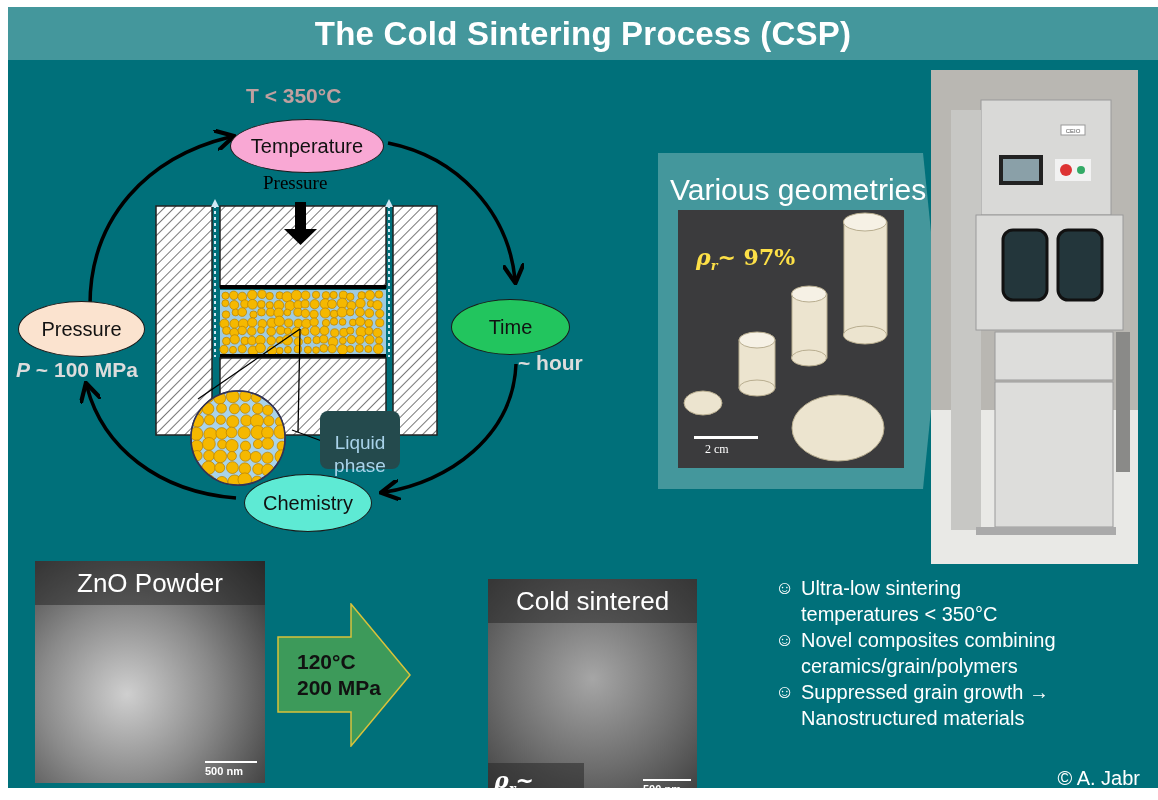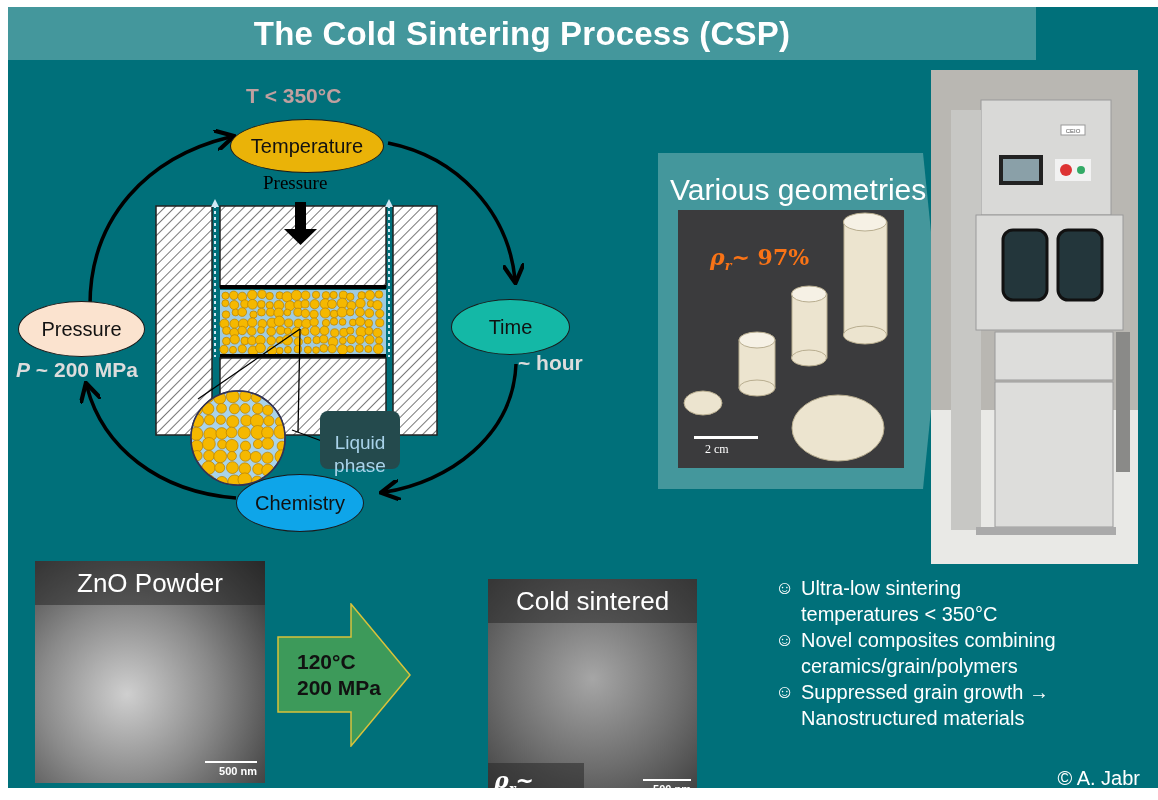--- a/index.html
+++ b/index.html
@@ -1,25 +1,25 @@
 <!DOCTYPE html>
 <html><head>
 <meta charset="utf-8">
 <style>
   html,body{margin:0;padding:0;background:#ffffff;}
   body{width:1158px;height:800px;position:relative;overflow:hidden;font-family:"Liberation Sans",sans-serif;}
   .slide{position:absolute;left:8px;top:7px;width:1150px;height:781px;background:#00707a;overflow:hidden;}
-  .title-bar{position:absolute;left:0;top:0;width:1028px;height:53px;background:#44979c;display:flex;align-items:center;justify-content:center;}
+  .title-bar{position:absolute;left:0;top:0;width:1150px;height:53px;background:#44979c;display:flex;align-items:center;justify-content:center;}
   .title-bar span{color:#fff;font-weight:bold;font-size:33px;letter-spacing:0.2px;}
   .abs{position:absolute;}
   .cycle-label{position:absolute;font-weight:bold;font-size:21px;}
   .ellipse{position:absolute;border:1.5px solid #1a1a1a;border-radius:50%;display:flex;align-items:center;justify-content:center;color:#111;font-size:20px;}
   .photo{position:absolute;overflow:hidden;}
   .sem-label{position:absolute;left:0;right:0;top:0;height:44px;background:rgba(40,40,40,0.55);color:#fff;font-size:26px;display:flex;align-items:center;justify-content:center;}
-  .scalebar{position:absolute;color:#fff;font-weight:bold;font-size:11px;text-align:right;}
+  .scalebar{position:absolute;color:#fff;font-weight:bold;font-size:11px;}
   .scalebar .line{height:2px;background:#fff;margin-bottom:2px;}
   .bullets{position:absolute;left:767px;top:568px;color:#fff;font-size:20px;line-height:26px;}
   .bullet{display:flex;}
   .bullet .smiley{width:26px;flex:none;font-size:19px;}
   .copyright{position:absolute;right:18px;top:753px;color:#fff;font-size:20px;margin-top:7px;}
   .rho{font-family:"DejaVu Serif",serif;font-weight:bold;font-style:italic;}
 </style>
 </head>
 <body>
 
@@ -259,50 +259,50 @@
           <circle cx="249.1648019547325" cy="474.45694444444445" r="5.439393004115226" fill="#f5b800" stroke="#b77f00" stroke-width="0.7"></circle>
           <circle cx="261.75187757201644" cy="474.8472608024691" r="5.705349794238683" fill="#f5b800" stroke="#b77f00" stroke-width="0.7"></circle>
           <circle cx="272.83200874485595" cy="475.147299382716" r="6.23241769547325" fill="#f5b800" stroke="#b77f00" stroke-width="0.7"></circle>
         </g>
       <circle cx="230" cy="431" r="47" fill="none" stroke="#335" stroke-width="1.5"></circle>
       <line x1="330" y1="440" x2="284" y2="423" stroke="#000" stroke-width="1.3"></line>
     </g>
   </svg>
 
   <div class="cycle-label" style="left:238px;top:77px;color:#c0a0a0;">T &lt; 350°C</div>
-  <div class="ellipse" style="left:222px;top:112px;width:152px;height:52px;background:#eab308;">
+  <div class="ellipse" style="left:222px;top:112px;width:152px;height:52px;background:#f9a8d4;">
       <span>Temperature</span>
     </div>
   <div class="abs" style="left:255px;top:165px;font-family:'Liberation Serif',serif;font-size:19px;color:#000;">Pressure</div>
 
   <div class="ellipse" style="left:10px;top:294px;width:125px;height:54px;background:#fbe3cf;">
       <span>Pressure</span>
     </div>
-  <div class="cycle-label" style="left:8px;top:351px;color:#dcdcdc;"><i>P</i><span> ~ 200 MPa</span></div>
-
-  <div class="ellipse" style="left:443px;top:292px;width:117px;height:54px;background:#14b8a6;">
+  <div class="cycle-label" style="left:8px;top:351px;color:#dcdcdc;"><i>P</i><span> ~ 100 MPa</span></div>
+
+  <div class="ellipse" style="left:443px;top:292px;width:117px;height:54px;background:#22c55e;">
       <span>Time</span>
     </div>
   <div class="cycle-label" style="left:510px;top:344px;color:#dcdcdc;">~ hour</div>
 
-  <div class="ellipse" style="left:228px;top:467px;width:126px;height:56px;background:#0ea5e9;">
+  <div class="ellipse" style="left:236px;top:467px;width:126px;height:56px;background:#5eead4;">
       <span>Chemistry</span>
     </div>
 
   <div class="abs" style="left:312px;top:404px;width:80px;height:58px;background:#244a4d;border-radius:8px;color:#a9d3ea;font-size:19px;line-height:23px;text-align:center;padding-top:20px;box-sizing:border-box;">
     <div>Liquid</div>
     <div>phase</div>
   </div>
 
   <svg class="abs" style="left:650px;top:146px" width="285" height="340">
     <path d="M0,0 L265,0 L282,168 L265,336 L0,336 Z" fill="#44979c"></path>
   </svg>
   <div class="abs" style="left:662px;top:166px;color:#fff;font-size:30px;">Various geometries</div>
   <div class="photo" style="left:670px;top:203px;width:226px;height:258px;background:#3b3b3d;">
-    <div class="abs" style="left:32px;top:34px;color:#f97316;font-size:22px;"><span class="rho">ρ</span><sub class="rho" style="font-size:13px">r</sub><span class="rho" style="font-style:normal">~ 97%</span></div>
+    <div class="abs" style="left:18px;top:34px;color:#fde047;font-size:22px;"><span class="rho">ρ</span><sub class="rho" style="font-size:13px">r</sub><span class="rho" style="font-style:normal">~ 97%</span></div>
     <svg class="abs" style="left:0;top:0" width="226" height="258">
       <g fill="#ece4cf" stroke="#b8ad8f" stroke-width="1">
         <rect x="166" y="12" width="43" height="113"></rect>
           <ellipse cx="187" cy="12" rx="21.5" ry="9" fill="#f6f1e5"></ellipse>
           <ellipse cx="187" cy="125" rx="21.5" ry="9"></ellipse>
         <rect x="114" y="84" width="35" height="64"></rect>
           <ellipse cx="131" cy="84" rx="17.5" ry="8" fill="#f6f1e5"></ellipse>
           <ellipse cx="131" cy="148" rx="17.5" ry="8"></ellipse>
         <rect x="61" y="130" width="36" height="48"></rect>
           <ellipse cx="79" cy="130" rx="18" ry="8" fill="#f6f1e5"></ellipse>

